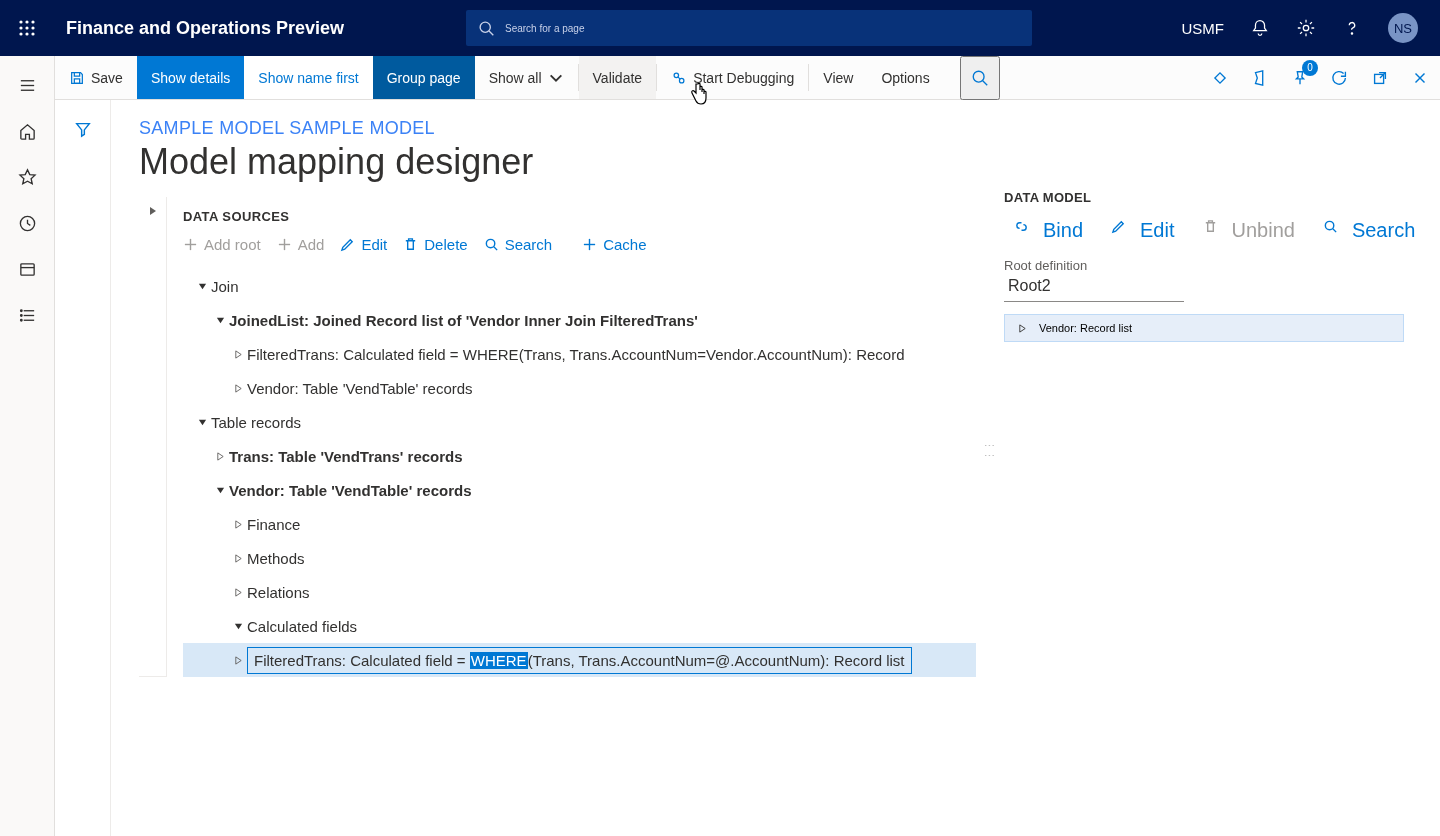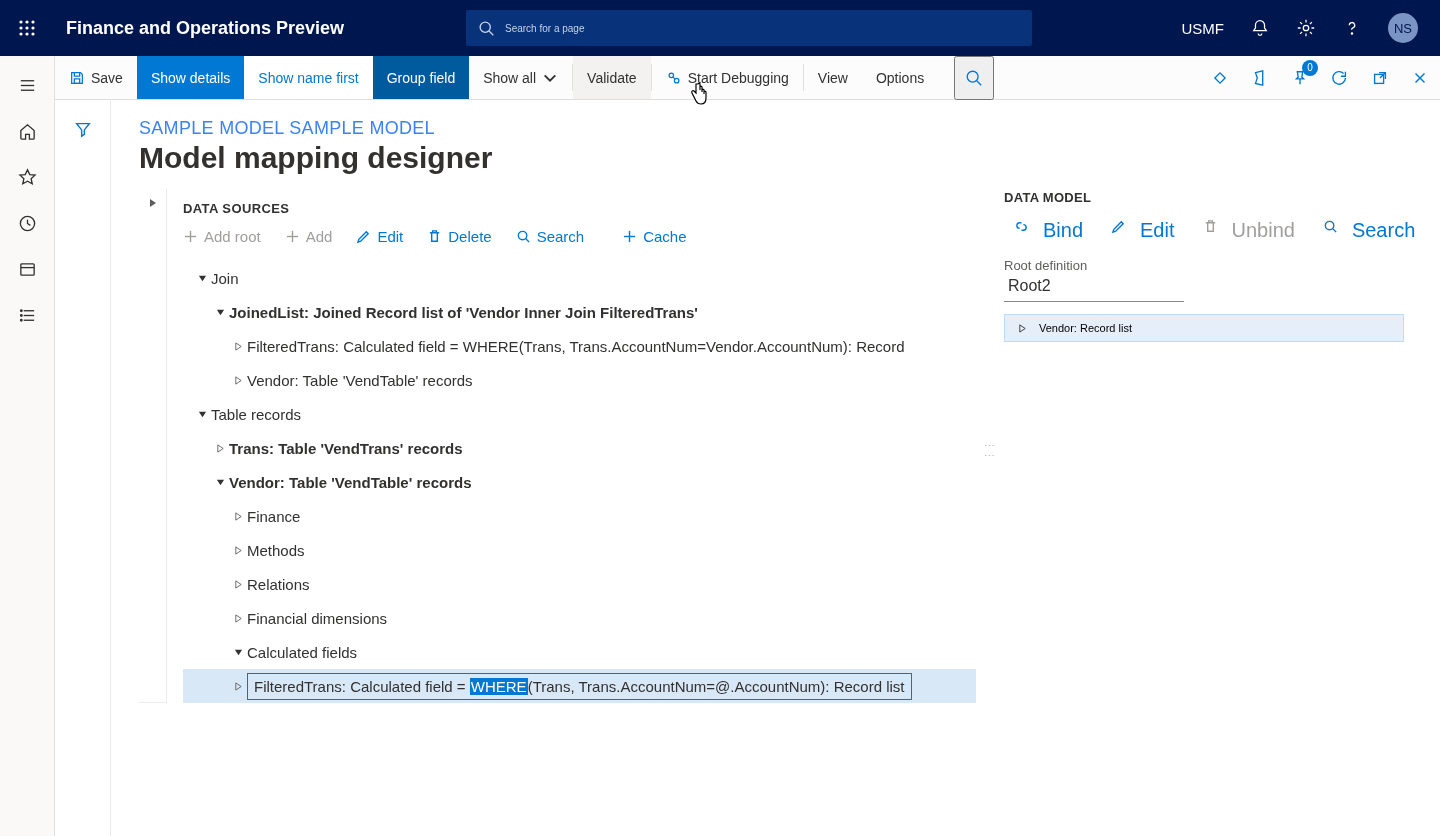--- a/index.html
+++ b/index.html
@@ -39,34 +39,34 @@
 .cmd-icon-btn.alert { position: relative; }
 .badge { position: absolute; top: 4px; right: 2px; background: #0078d4; color: #fff; font-size: 10px; border-radius: 9px; min-width: 16px; height: 16px; display:flex; align-items:center; justify-content:center; padding: 0 4px; }
 
 
 .main { position: absolute; top: 100px; left: 55px; right: 0; bottom: 0; background: #fff; display: flex; }
 .filter-col { width: 56px; border-right: 1px solid #edebe9; display: flex; justify-content: center; padding-top: 20px; }
 .filter-col svg { width: 18px; height: 18px; stroke: #0078d4; fill: none; stroke-width: 1.6; }
 .content { flex: 1; padding: 18px 24px 0 28px; display: flex; position: relative; }
 .content-left { flex: 1; min-width: 0; padding-right: 20px; }
 .breadcrumb { font-size: 18px; color: #3b82f6; letter-spacing: 0.3px; }
-.page-title { font-size: 30px; font-weight: 700; color: #323130; margin: 2px 0 14px 0; }
+.page-title { font-size: 36px; font-weight: 400; color: #323130; margin: 2px 0 14px 0; }
 
 
 .tabs { display: flex; gap: 34px; border-bottom: 1px solid #edebe9; margin-bottom: 0; }
 .tab { font-size: 16px; padding: 6px 0 10px 0; color: #605e5c; cursor: pointer; }
 .tab.active { color: #323130; border-bottom: 2px solid #0078d4; margin-bottom: -1px; font-weight: 400; }
 
 
 .ds-panel { display: flex; margin-top: 14px; }
 .ds-gutter { width: 28px; border: 1px solid #edebe9; border-top: none; border-left: none; display: flex; align-items: flex-start; justify-content: center; padding-top: 9px; }
 .ds-gutter svg { width: 10px; height: 10px; fill: #605e5c; }
 .ds-body { flex: 1; padding: 12px 0 0 16px; }
 .ds-title { font-size: 13px; font-weight: 600; letter-spacing: 0.4px; color: #323130; }
-.ds-toolbar { display: flex; align-items: center; gap: 24px; margin: 12px 0 16px 0; }
+.ds-toolbar { display: flex; align-items: center; gap: 16px; margin: 12px 0 16px 0; }
 .ds-tool { display: flex; align-items: center; gap: 6px; font-size: 15px; color: #0078d4; cursor: pointer; }
 .ds-tool.disabled { color: #a19f9d; }
 .ds-tool svg { width: 15px; height: 15px; stroke: currentColor; fill: none; stroke-width: 1.5; }
 
 
 .tree { font-size: 15px; color: #323130; }
 .tree-row { display: flex; align-items: center; height: 34px; padding-left: 0; }
 .tree-row .caret { width: 18px; display: flex; justify-content: center; }
 .caret svg { width: 9px; height: 9px; fill: #323130; }
 .tree-row.bold { font-weight: 600; }
@@ -192,21 +192,21 @@
   <button class="cmd-btn">
       <svg viewBox="0 0 18 18" style="stroke:#0078d4">
         <path d="M3 3h10l2 2v10H3Z"></path>
         <path d="M6 3v4h6V3"></path>
         <rect x="6" y="10" width="6" height="5"></rect>
       </svg>
       <span>Save</span>
     </button>
   <button class="cmd-btn active">Show details</button>
   <button class="cmd-btn blue-text">Show name first</button>
-  <button class="cmd-btn active-group">Group field</button>
+  <button class="cmd-btn active-group">Group page</button>
   <button class="cmd-btn">
       <span>Show all</span>
       <svg viewBox="0 0 12 12">
         <path d="M2 4l4 4 4-4"></path>
       </svg>
     </button>
   <div class="cmd-sep"></div>
   <button class="cmd-btn hover">Validate</button>
   <div class="cmd-sep"></div>
   <button class="cmd-btn">
@@ -405,28 +405,20 @@
                 <span class="caret">
                   <svg viewBox="0 0 10 10">
                     <path d="M2 1l6 4-6 4z" fill="none" stroke="#605e5c"></path>
                   </svg>
                 </span>
                 <span>Relations</span>
               </div>
             <div class="tree-row indent-2">
                 <span class="caret">
                   <svg viewBox="0 0 10 10">
-                    <path d="M2 1l6 4-6 4z" fill="none" stroke="#605e5c"></path>
-                  </svg>
-                </span>
-                <span>Financial dimensions</span>
-              </div>
-            <div class="tree-row indent-2">
-                <span class="caret">
-                  <svg viewBox="0 0 10 10">
                     <path d="M1 2l4 6 4-6z"></path>
                   </svg>
                 </span>
                 <span>Calculated fields</span>
               </div>
             <div class="tree-row sel indent-2">
                 <span class="caret">
                   <svg viewBox="0 0 10 10">
                     <path d="M2 1l6 4-6 4z" fill="none" stroke="#605e5c"></path>
                   </svg>

